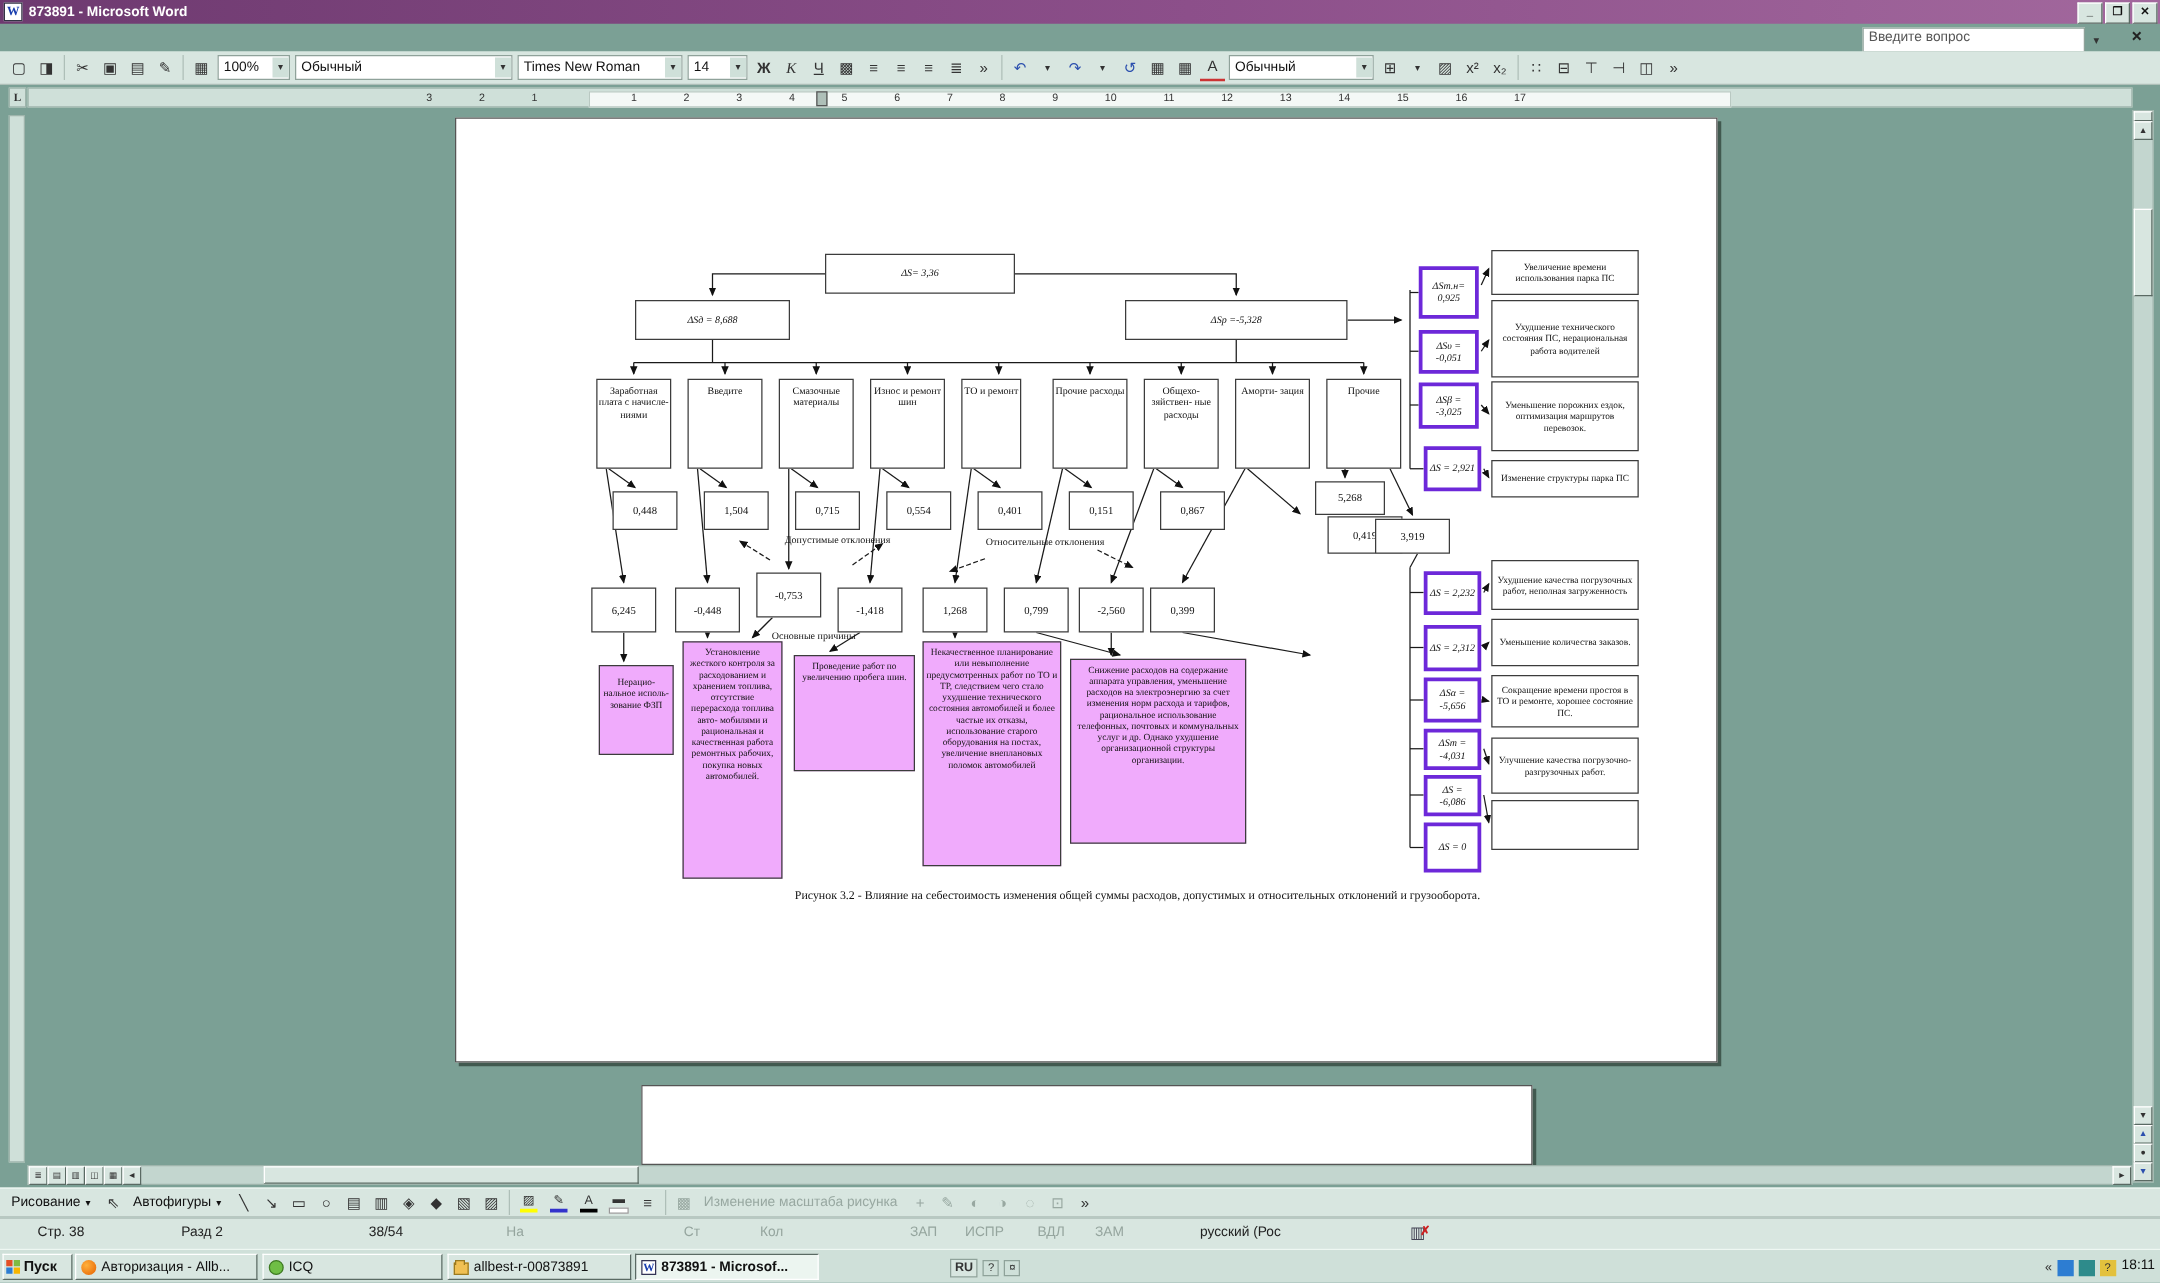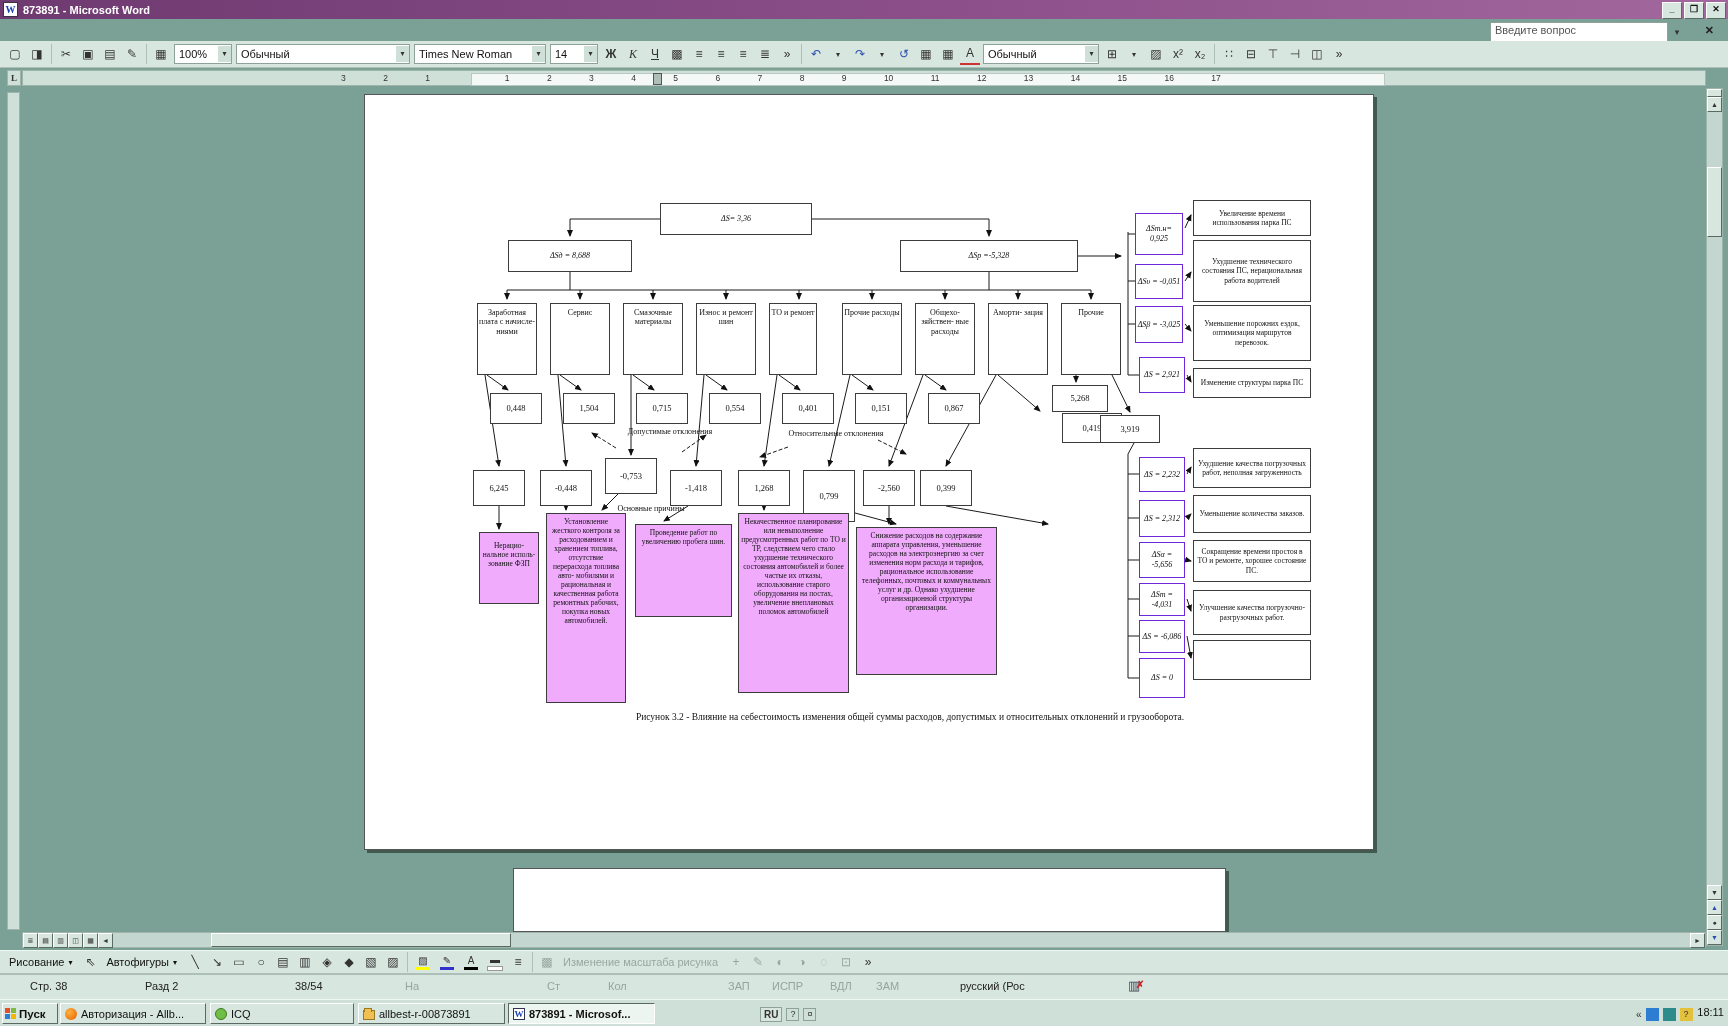--- a/index.html
+++ b/index.html
@@ -31,21 +31,21 @@
   .indentmark{position:absolute;left:630px;top:2px;width:7px;height:10px;background:#aebfb8;border:1px solid #555;}
   .lcorner{position:absolute;left:7px;top:70px;width:14px;height:16px;background:#cfe0d9;border:1px solid #9fb5ac;font:bold 9px/14px "Liberation Serif",serif;text-align:center;color:#333;box-sizing:border-box;}
   .vruler{position:absolute;left:7px;top:92px;width:13px;height:838px;background:#cfe0d9;border:1px solid #9fb5ac;box-sizing:border-box;}
   
   .page{position:absolute;background:#fff;border:1px solid #555;box-shadow:3px 3px 0 #41594f;}
   .overlay{position:absolute;left:0;top:0;pointer-events:none;z-index:3;}
   .dbox{position:absolute;z-index:4;background:#fff;border:1px solid #3c3c3c;font:italic 8px/1.15 "Liberation Serif",serif;color:#111;display:flex;align-items:center;justify-content:center;text-align:center;box-sizing:border-box;padding:1px;}
   .catbox{position:absolute;z-index:4;background:#fff;border:1px solid #3c3c3c;font:8px/1.18 "Liberation Serif",serif;color:#111;text-align:center;box-sizing:border-box;padding-top:4px;}
   .vbox{position:absolute;z-index:4;background:#fff;border:1px solid #3c3c3c;font:8.5px/1 "Liberation Serif",serif;color:#111;display:flex;align-items:center;justify-content:center;box-sizing:border-box;}
   .cause{position:absolute;z-index:4;background:#f0abfc;border:1px solid #3c3c3c;font:7.5px/1.2 "Liberation Serif",serif;color:#111;text-align:center;box-sizing:border-box;padding:3px 2px;overflow:hidden;}
-  .sbox{position:absolute;z-index:4;background:#fff;border:1px solid #6d28d9;font:italic 8px/1.2 "Liberation Serif",serif;color:#111;display:flex;align-items:center;justify-content:center;text-align:center;box-sizing:border-box;padding:1px;}
+  .sbox{position:absolute;z-index:4;background:#fff;border:3px solid #6d28d9;font:italic 8px/1.2 "Liberation Serif",serif;color:#111;display:flex;align-items:center;justify-content:center;text-align:center;box-sizing:border-box;padding:1px;}
   .tbox{position:absolute;z-index:4;background:#fff;border:1px solid #3c3c3c;font:7.5px/1.25 "Liberation Serif",serif;color:#111;display:flex;align-items:center;justify-content:center;text-align:center;box-sizing:border-box;padding:2px;overflow:hidden;}
   .freelabel{position:absolute;z-index:4;font:8px/1.2 "Liberation Serif",serif;color:#111;text-align:center;}
   .caption{position:absolute;z-index:4;font:9.5px "Liberation Serif",serif;color:#111;text-align:center;}
   
   .vscroll{position:absolute;left:1706px;top:88px;width:17px;height:858px;background:#c3d6cf;border:1px solid #9fb5ac;box-sizing:border-box;}
   .sbtn{width:15px;height:15px;background:#d8e6e0;border:1px solid #fff;border-right-color:#5a6a63;border-bottom-color:#5a6a63;font-size:7px;line-height:14px;text-align:center;color:#333;box-sizing:border-box;}
   .vthumb{position:absolute;left:0px;top:78px;width:15px;height:70px;background:#d8e6e0;border:1px solid #fff;border-right-color:#5a6a63;border-bottom-color:#5a6a63;box-sizing:border-box;}
   .vbottom{position:absolute;left:0;bottom:0;}
   .hscroll{position:absolute;left:22px;top:932px;width:1684px;height:16px;background:#c3d6cf;border:1px solid #9fb5ac;box-sizing:border-box;display:flex;}
   .hthumb{position:absolute;left:98px;top:0px;width:300px;height:14px;background:#d8e6e0;border:1px solid #fff;border-right-color:#5a6a63;border-bottom-color:#5a6a63;box-sizing:border-box;}
@@ -270,21 +270,21 @@
       <path d="M788 447 L760 457" stroke-dasharray="4 2" marker-end="url(#ah)"></path>
       <path d="M878 440 L906 454" stroke-dasharray="4 2" marker-end="url(#ah)"></path>
     </g>
   </svg>
 
   <div class="dbox" style="left:660px;top:203px;width:152px;height:32px;">ΔS= 3,36</div>
   <div class="dbox" style="left:508px;top:240px;width:124px;height:32px;">ΔSд = 8,688</div>
   <div class="dbox" style="left:900px;top:240px;width:178px;height:32px;">ΔSр =-5,328</div>
 
   <div class="catbox" style="left:477px;top:303px;width:60px;height:72px;">Заработная плата с начисле- ниями</div>
-  <div class="catbox" style="left:550px;top:303px;width:60px;height:72px;">Сервис</div>
+  <div class="catbox" style="left:550px;top:303px;width:60px;height:72px;">Введите</div>
   <div class="catbox" style="left:623px;top:303px;width:60px;height:72px;">Смазочные материалы</div>
   <div class="catbox" style="left:696px;top:303px;width:60px;height:72px;">Износ и ремонт шин</div>
   <div class="catbox" style="left:769px;top:303px;width:48px;height:72px;">ТО и ремонт</div>
   <div class="catbox" style="left:842px;top:303px;width:60px;height:72px;">Прочие расходы</div>
   <div class="catbox" style="left:915px;top:303px;width:60px;height:72px;">Общехо- зяйствен- ные расходы</div>
   <div class="catbox" style="left:988px;top:303px;width:60px;height:72px;">Аморти- зация</div>
   <div class="catbox" style="left:1061px;top:303px;width:60px;height:72px;">Прочие</div>
 
   <div class="vbox" style="left:490px;top:393px;width:52px;height:31px;">0,448</div>
   <div class="vbox" style="left:563px;top:393px;width:52px;height:31px;">1,504</div>
@@ -299,21 +299,21 @@
 
   <div class="freelabel" style="left:622px;top:427px;width:96px;">Допустимые отклонения</div>
   <div class="freelabel" style="left:786px;top:429px;width:100px;">Относительные отклонения</div>
   <div class="freelabel" style="left:606px;top:504px;width:90px;">Основные причины</div>
 
   <div class="vbox" style="left:473px;top:470px;width:52px;height:36px;">6,245</div>
   <div class="vbox" style="left:540px;top:470px;width:52px;height:36px;">-0,448</div>
   <div class="vbox" style="left:605px;top:458px;width:52px;height:36px;">-0,753</div>
   <div class="vbox" style="left:670px;top:470px;width:52px;height:36px;">-1,418</div>
   <div class="vbox" style="left:738px;top:470px;width:52px;height:36px;">1,268</div>
-  <div class="vbox" style="left:803px;top:470px;width:52px;height:52px;">0,799</div>
+  <div class="vbox" style="left:803px;top:470px;width:52px;height:36px;">0,799</div>
   <div class="vbox" style="left:863px;top:470px;width:52px;height:36px;">-2,560</div>
   <div class="vbox" style="left:920px;top:470px;width:52px;height:36px;">0,399</div>
 
   <div class="cause" style="left:479px;top:532px;width:60px;height:72px;padding-top:8px;">Нерацио- нальное исполь- зование ФЗП</div>
   <div class="cause" style="left:546px;top:513px;width:80px;height:190px;">Установление жесткого контроля за расходованием и хранением топлива, отсутствие перерасхода топлива авто- мобилями и рациональная и качественная работа ремонтных рабочих, покупка новых автомобилей.</div>
   <div class="cause" style="left:635px;top:524px;width:97px;height:93px;">Проведение работ по увеличению пробега шин.</div>
   <div class="cause" style="left:738px;top:513px;width:111px;height:180px;">Некачественное планирование или невыполнение предусмотренных работ по ТО и ТР, следствием чего стало ухудшение технического состояния автомобилей и более частые их отказы, использование старого оборудования на постах, увеличение внеплановых поломок автомобилей</div>
   <div class="cause" style="left:856px;top:527px;width:141px;height:148px;">Снижение расходов на содержание аппарата управления, уменьшение расходов на электроэнергию за счет изменения норм расхода и тарифов, рациональное использование телефонных, почтовых и коммунальных услуг и др. Однако ухудшение организационной структуры организации.</div>
 
   <div class="sbox" style="left:1135px;top:213px;width:48px;height:42px;">ΔSт.н= 0,925</div>

